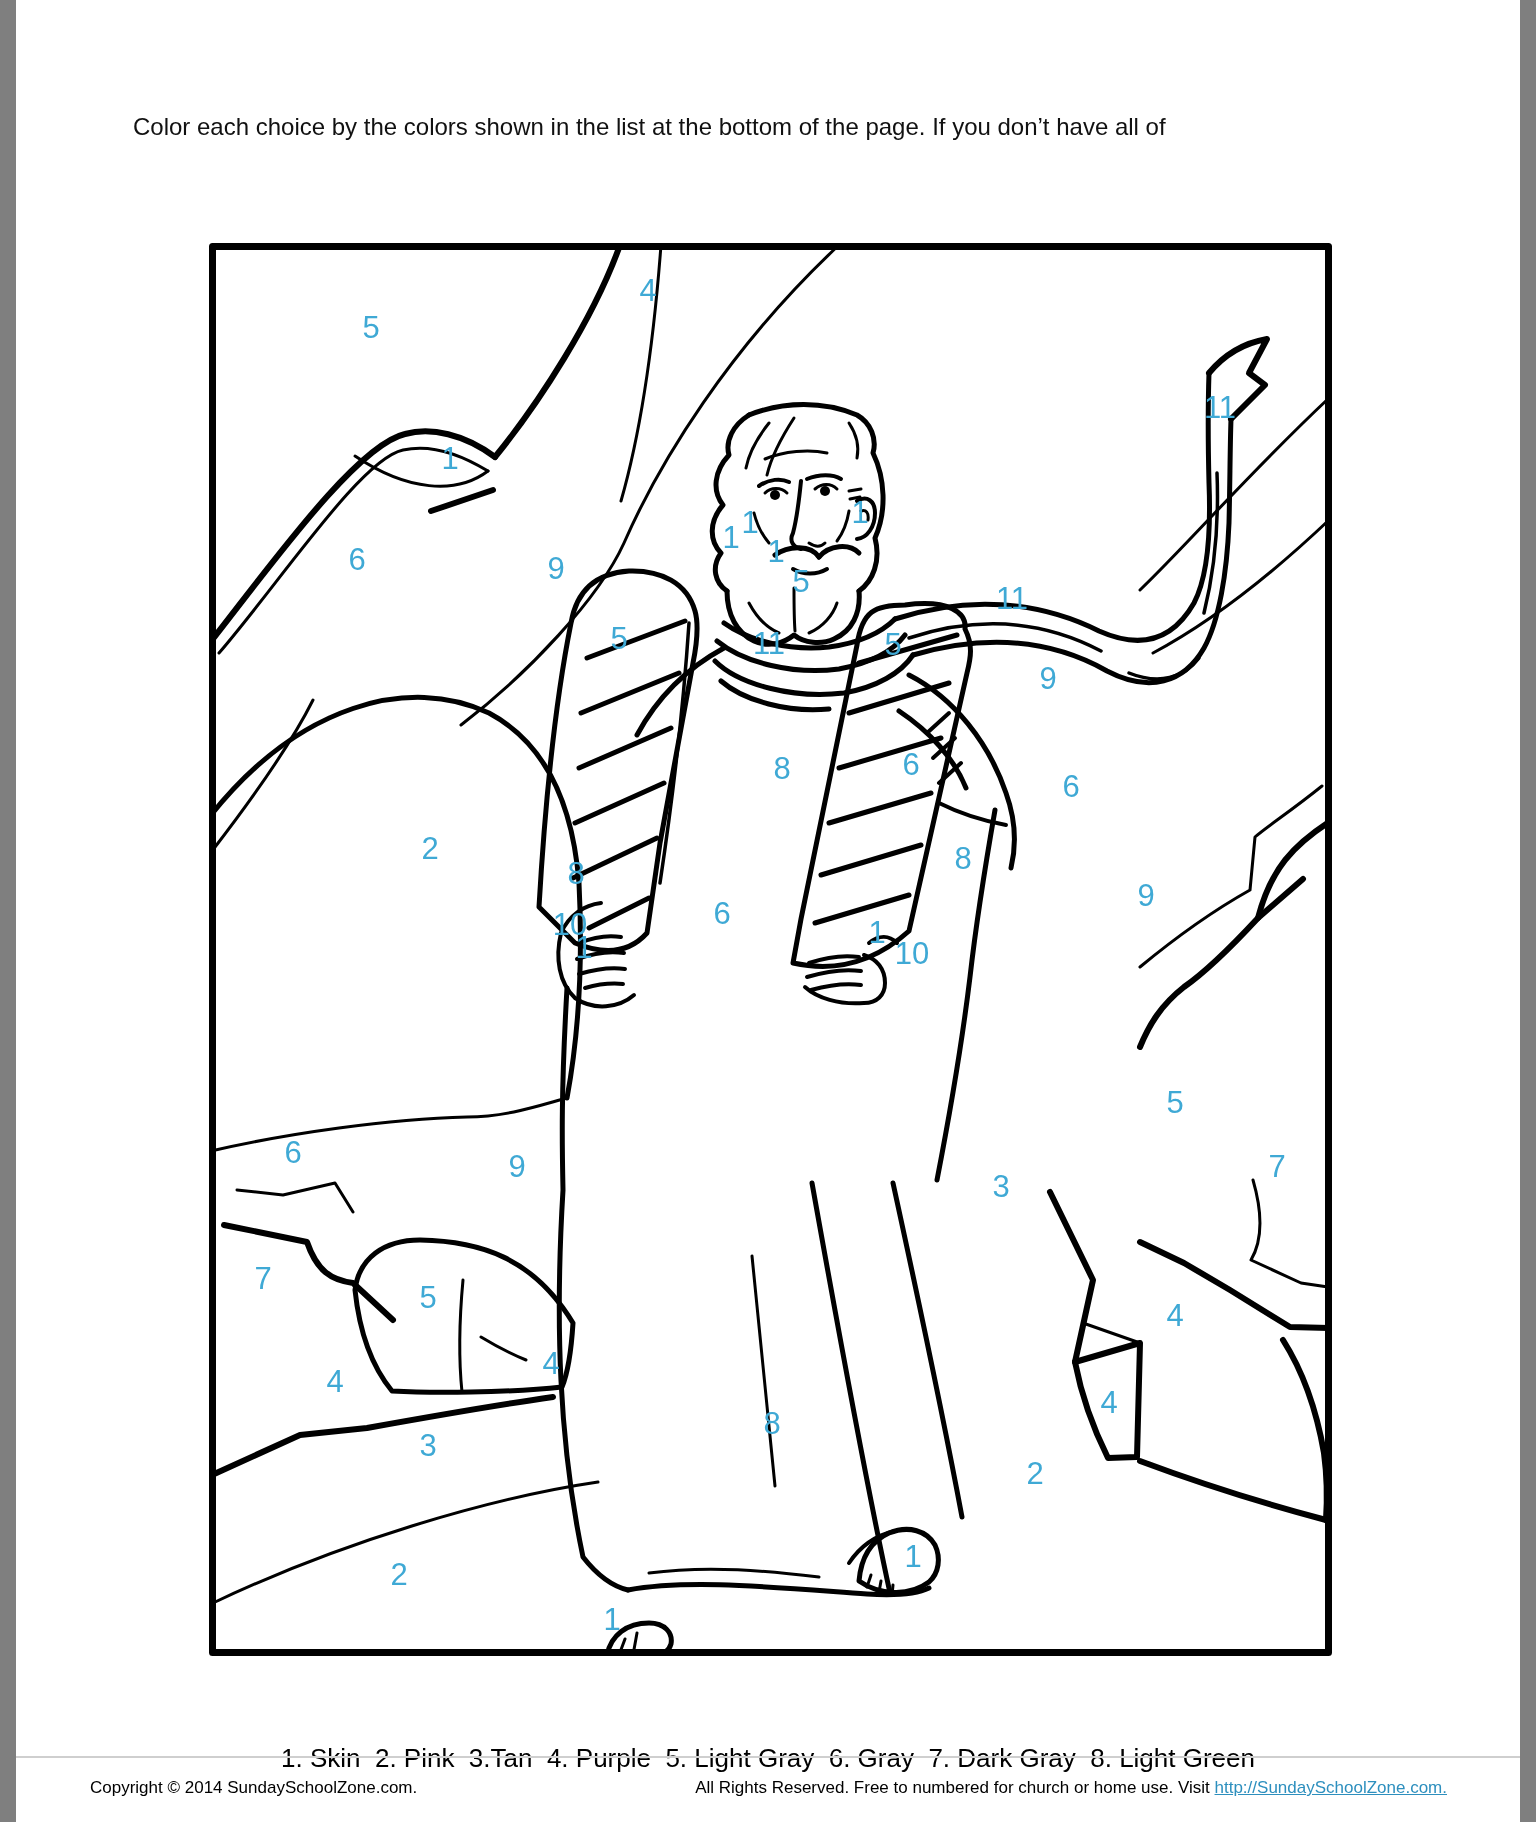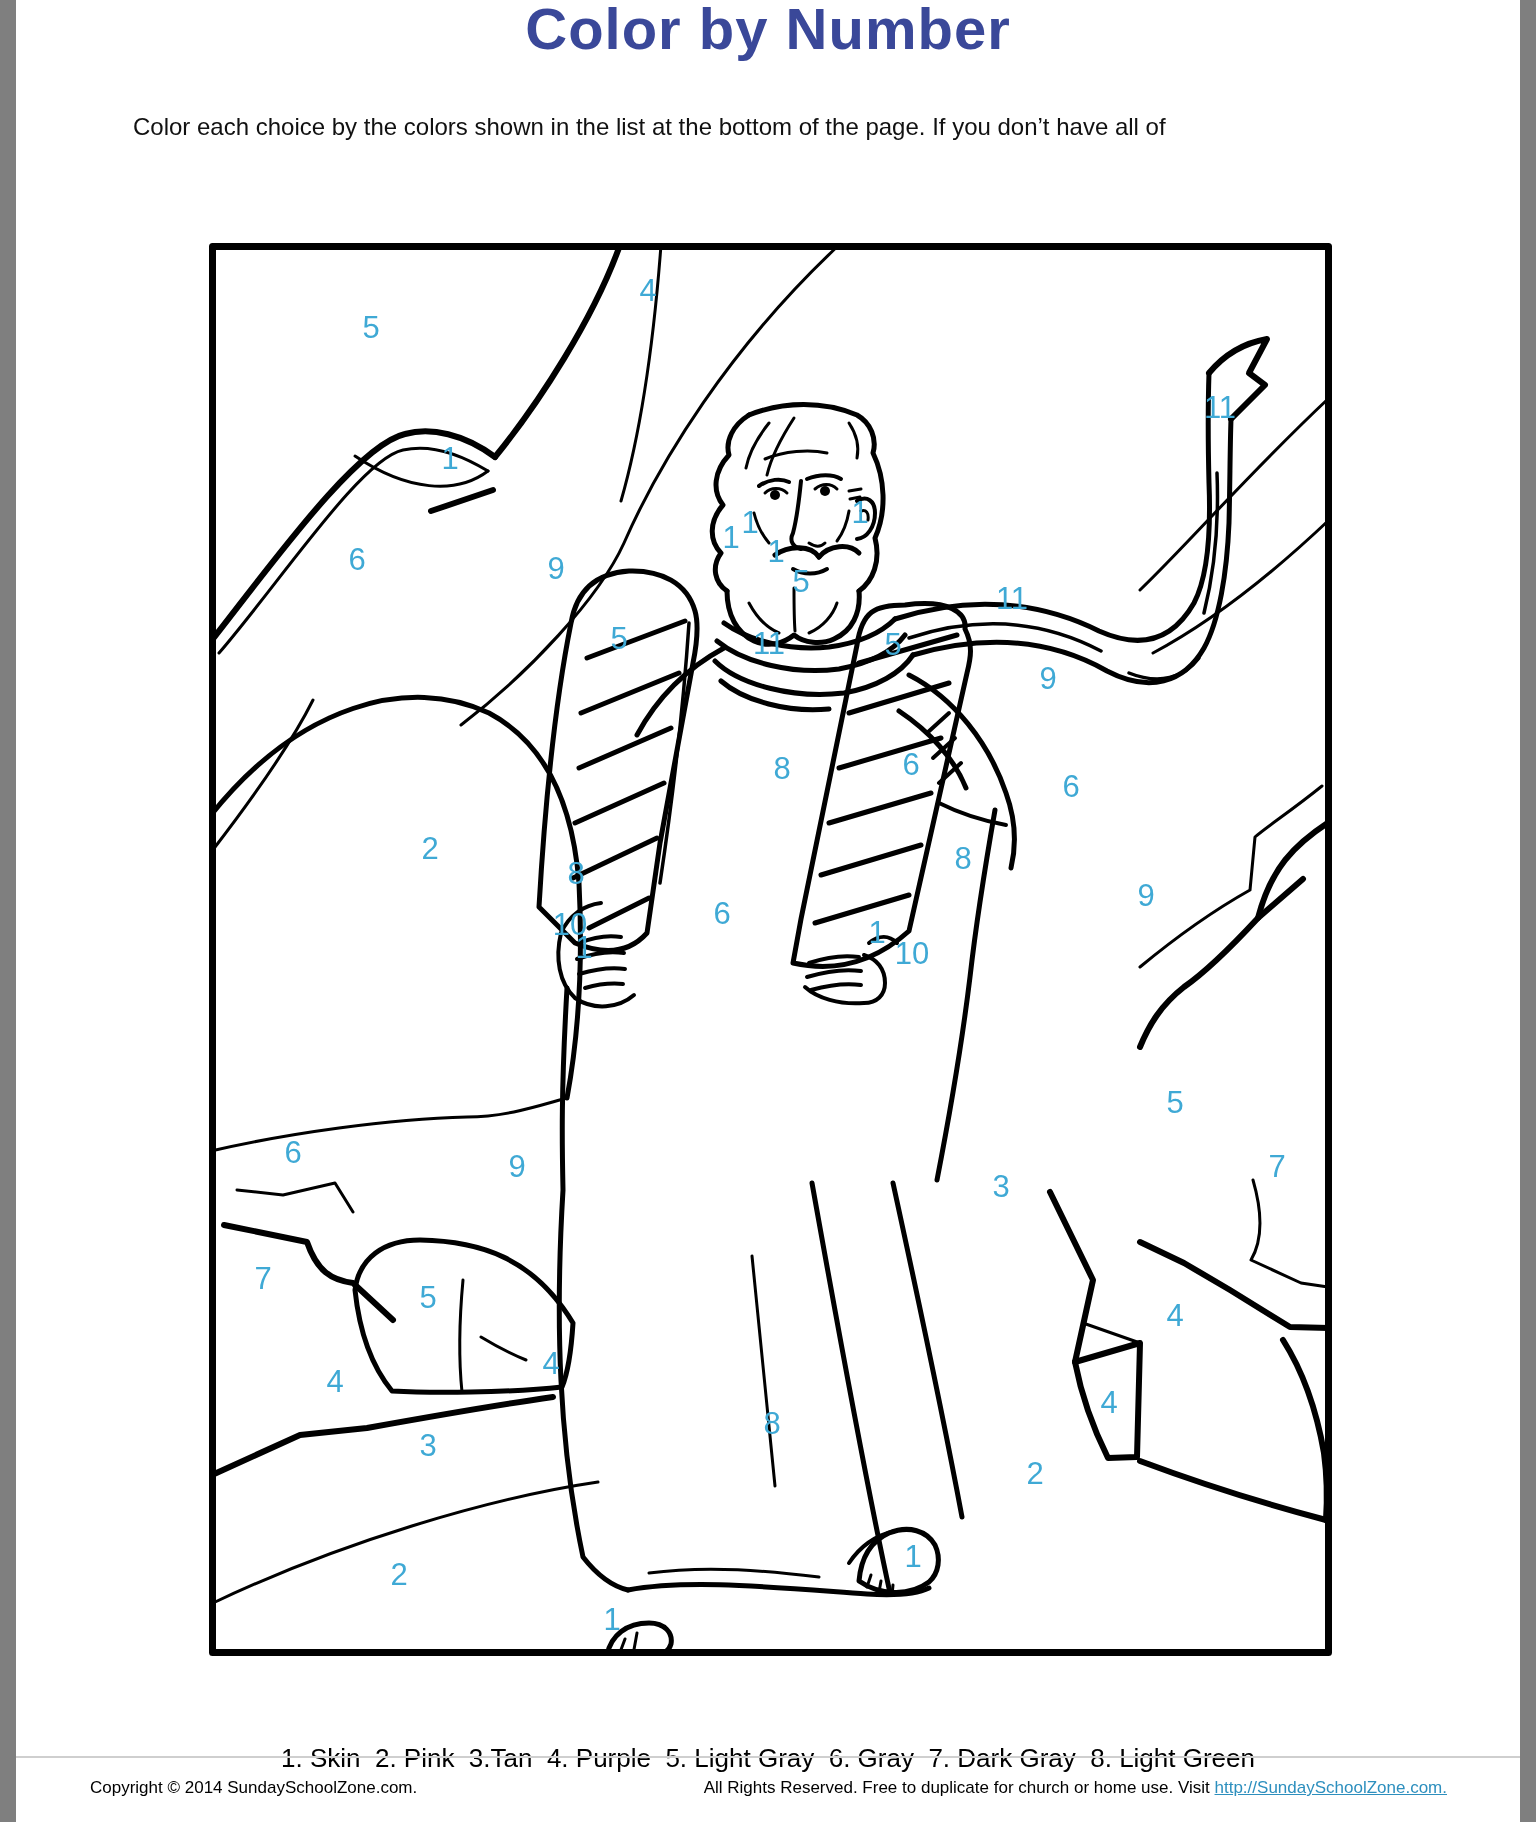--- a/index.html
+++ b/index.html
@@ -25,21 +25,20 @@
   .footer-right a{color:var(--color-link,#2d8fbe);text-decoration:underline;cursor:pointer;}
   path,rect{vector-effect:none;}
 </style>
 </head>
 <body>
 
 <div class="edge-strip edge-left"></div>
 <div class="edge-strip edge-right"></div>
 
 <div class="title">
-  <div>Color by Number</div>
 </div>
 
 <div class="instructions">
   <div style="padding-left:40px;">Color each choice by the colors shown in the list at the bottom of the page. If you don’t have all of</div>
 </div>
 
 <div class="illustration" id="illustration">
   <svg viewBox="0 0 1123 1413" fill="none" stroke="#000" stroke-linecap="round" stroke-linejoin="round">
 
     <rect x="3.5" y="3.5" width="1116" height="1406" stroke-width="7"></rect>
@@ -241,14 +240,14 @@
 
 <div class="legend">
   <div>1. Skin  2. Pink  3.Tan  4. Purple  5. Light Gray  6. Gray  7. Dark Gray  8. Light Green</div>
   
 </div>
 
 <div class="divider"></div>
 
 <div class="footer-left">Copyright © 2014 SundaySchoolZone.com.</div>
 <div class="footer-right">
-  <span>All Rights Reserved. Free to duplicate for church or home use. Visit </span><a>http://SundaySchoolZone.com.</a>
+  <span>All Rights Reserved. Free to numbered for church or home use. Visit </span><a>http://SundaySchoolZone.com.</a>
 </div>
 
 </body></html>

